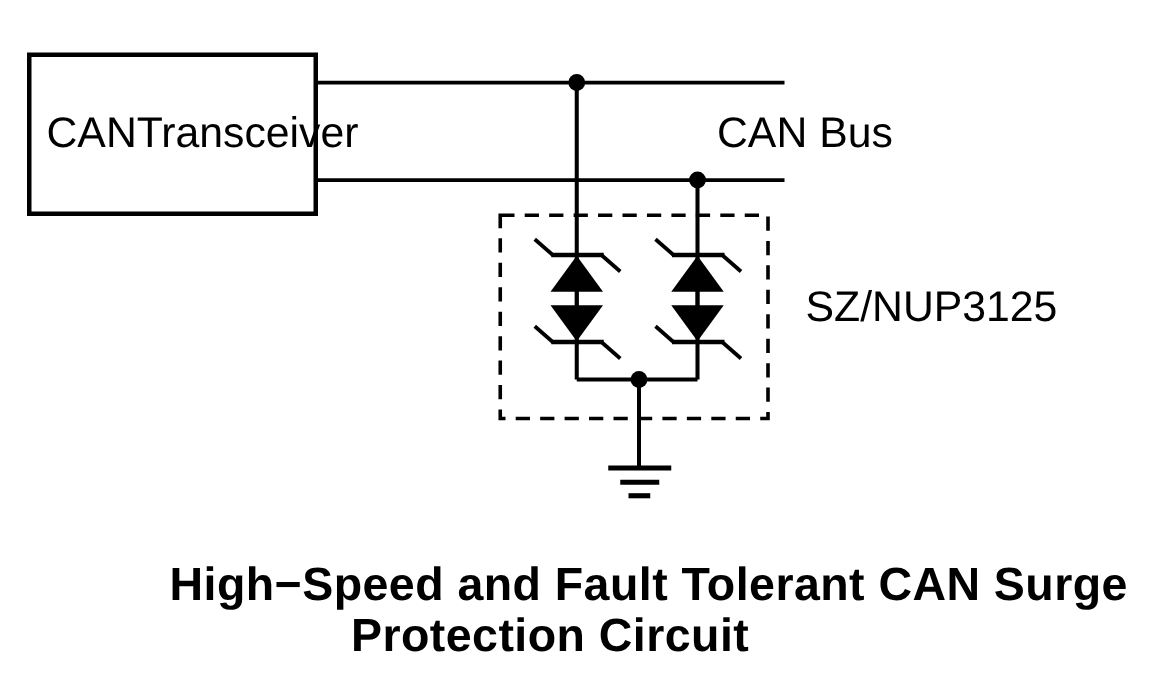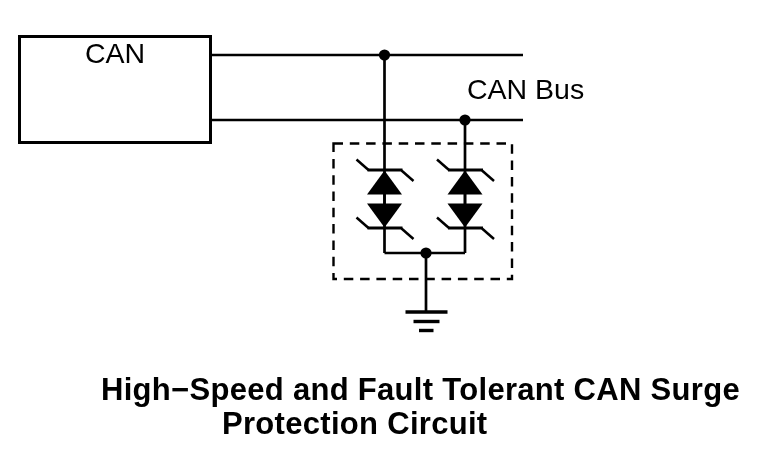--- a/index.html
+++ b/index.html
@@ -19,32 +19,35 @@
     line-height: 1;
     white-space: nowrap;
     color: #000000;
   }
   .transceiver-text {
     position: absolute;
     left: 19px; top: 36px;
     width: 192px; height: 107px;
     display: flex;
     flex-direction: row;
+    align-items: center;
     justify-content: center;
     font-size: 28.5px;
     line-height: 35px;
     text-align: center;
+    padding-left: 20px;
   }
   .caption-line {
     position: absolute;
     font-size: 31px;
     font-weight: bold;
     line-height: 1;
     letter-spacing: 0.3px;
     white-space: nowrap;
+    margin-left: 12px;
   }
   .caption-line1 { left: 101px; top: 374px; }
   .caption-line2 { left: 222px; top: 408px; }
 </style>
 </head>
 <body>
 
 <div class="canvas">
 
   <svg class="circuit" width="766" height="456" viewBox="0 0 766 456">
@@ -81,24 +84,26 @@
     <use href="#zener-pair" x="465" y="0"></use>
 
     <g stroke="#000000" fill="none">
       <path d="M 426 253 V 312" stroke-width="2.7"></path>
       <path d="M 405.5 312 H 447.5" stroke-width="3.4"></path>
       <path d="M 413.5 321.5 H 439.5" stroke-width="3.4"></path>
       <path d="M 419 330.5 H 433.5" stroke-width="3.4"></path>
     </g>
   </svg>
 
-  <div class="label" style="left:467px; top:75px;text-align:right;">CAN Bus</div>
+  <div class="label" style="left:478px; top:75px;text-align:right;">CAN Bus</div>
+  <div class="label" style="left:537px; top:191px;">SZ/NUP3125</div>
 
   <div class="transceiver-text">
     <div>CAN</div>
+    <div>Transceiver</div>
   </div>
 
   <div>
     <div class="caption-line caption-line1">High−Speed and Fault Tolerant CAN Surge</div>
     <div class="caption-line caption-line2">Protection Circuit</div>
   </div>
 
 </div>
 
 </body></html>

